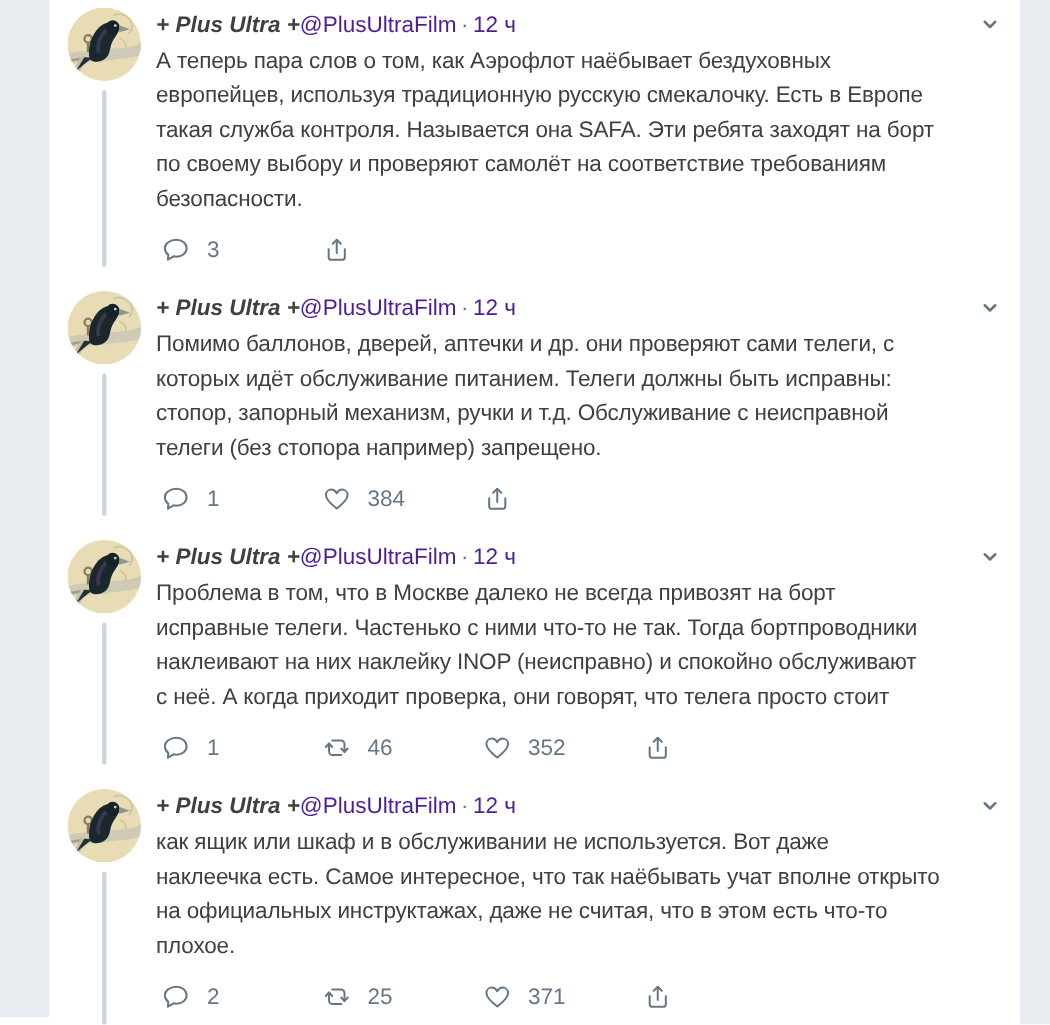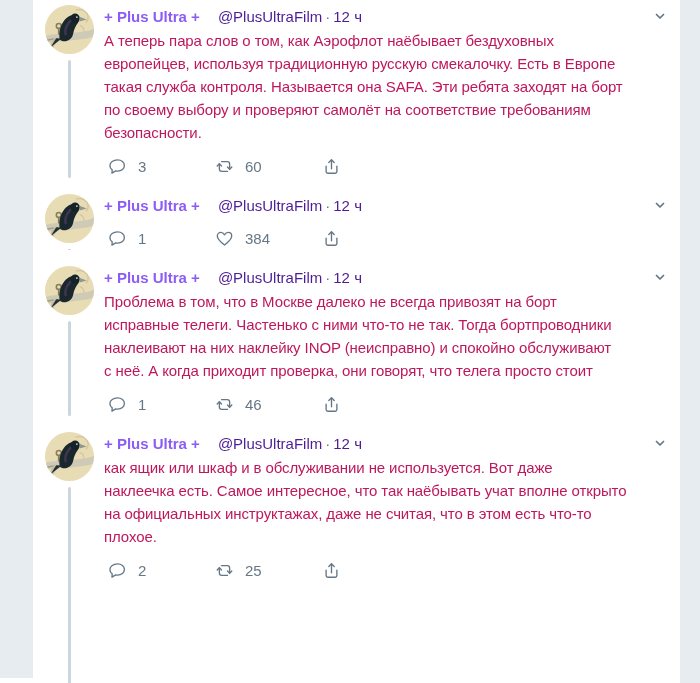--- a/index.html
+++ b/index.html
@@ -21,30 +21,30 @@
     cursor:pointer;
   }
   .avatar svg { display:block; }
   .thread-line {
     position:absolute; left:23px; top:55px; bottom:-2px; width:3px;
     background:#ccd6dd; border-radius:2px;
   }
   .tweet:last-child .thread-line { bottom:-120px; }
   .content { flex:1; padding-top:2px; position:relative; min-width:0; }
   .header { font-size:15px; color:#657786; line-height:20px; white-space:nowrap; }
-  .name { font-weight:bold; color:#8b5cf6; margin-right:18px; cursor:pointer; }
+  .name { font-weight:bold; color:#404040; margin-right:0; cursor:pointer;font-style:italic; }
   .handle, .time { color:#4c1d95; cursor:pointer; }
   .dot { margin:0 3px; }
   .chevron {
     position:absolute; right:2px; top:3px; color:#657786; cursor:pointer;
     width:16px; height:16px;
   }
   .chevron svg { width:16px; height:16px; }
   .text {
-    font-size:15px; line-height:23px; color:#be185d;
+    font-size:15px; line-height:23px; color:#404040;
     white-space:pre-line; margin-top:2px; letter-spacing:-0.1px;
   }
   .stats { display:flex; margin-top:13px; padding-left:4px; align-items:center; }
   .stat {
     display:flex; align-items:center; color:#657786; cursor:pointer;
     width:107px; font-size:15px;
   }
   .stat:last-child { width:auto; }
   .stat svg { width:19px; height:19px; margin-right:11px; flex-shrink:0; }
   .count { color:#657786; }
@@ -125,51 +125,49 @@
 безопасности.</div>
       <div class="stats">
         <div class="stat">
           <svg class="icon" viewBox="0 0 24 24">
               <use href="#def-reply"></use>
             </svg>
           <span class="count">3</span>
         </div>
         <div class="stat">
           <svg class="icon" viewBox="0 0 24 24">
-              <use href="#def-retweet"></use>
-            </svg>
-          <span class="count">60</span>
-        </div>
-        <div class="stat">
-          <svg class="icon" viewBox="0 0 24 24">
-              <use href="#def-share"></use>
-            </svg>
-        </div>
-      </div>
-    </div>
-  </article>
-
-  <article class="tweet">
-    <div class="avatar-col">
-      <span class="avatar">
-        <svg viewBox="0 0 48 48" width="49" height="49">
-            <use href="#def-avatar"></use>
-          </svg>
-      </span>
-      <div class="thread-line"></div>
-    </div>
-    <div class="content">
-      <div class="header">
-        <span class="name">+ Plus Ultra +</span><span class="handle">@PlusUltraFilm</span><span class="dot">·</span><span class="time">12 ч</span>
-        <span class="chevron">
-          <svg class="icon" viewBox="0 0 16 16">
-              <use href="#def-chevron"></use>
-            </svg>
-        </span>
-      </div>
+              <use href="#def-share"></use>
+            </svg>
+        </div>
+      </div>
+    </div>
+  </article>
+
+  <article class="tweet">
+    <div class="avatar-col">
+      <span class="avatar">
+        <svg viewBox="0 0 48 48" width="49" height="49">
+            <use href="#def-avatar"></use>
+          </svg>
+      </span>
+      <div class="thread-line"></div>
+    </div>
+    <div class="content">
+      <div class="header">
+        <span class="name">+ Plus Ultra +</span><span class="handle">@PlusUltraFilm</span><span class="dot">·</span><span class="time">12 ч</span>
+        <span class="chevron">
+          <svg class="icon" viewBox="0 0 16 16">
+              <use href="#def-chevron"></use>
+            </svg>
+        </span>
+      </div>
+      <div class="text">Помимо баллонов, дверей, аптечки и др. они проверяют сами телеги, с
+которых идёт обслуживание питанием. Телеги должны быть исправны:
+стопор, запорный механизм, ручки и т.д. Обслуживание с неисправной
+телеги (без стопора например) запрещено.</div>
       <div class="stats">
         <div class="stat">
           <svg class="icon" viewBox="0 0 24 24">
               <use href="#def-reply"></use>
             </svg>
           <span class="count">1</span>
         </div>
         <div class="stat">
           <svg class="icon" viewBox="0 0 24 24">
               <use href="#def-heart"></use>
@@ -215,20 +213,26 @@
           <span class="count">1</span>
         </div>
         <div class="stat">
           <svg class="icon" viewBox="0 0 24 24">
               <use href="#def-retweet"></use>
             </svg>
           <span class="count">46</span>
         </div>
         <div class="stat">
           <svg class="icon" viewBox="0 0 24 24">
+              <use href="#def-heart"></use>
+            </svg>
+          <span class="count">352</span>
+        </div>
+        <div class="stat">
+          <svg class="icon" viewBox="0 0 24 24">
               <use href="#def-share"></use>
             </svg>
         </div>
       </div>
     </div>
   </article>
 
   <article class="tweet">
     <div class="avatar-col">
       <span class="avatar">
@@ -259,20 +263,26 @@
           <span class="count">2</span>
         </div>
         <div class="stat">
           <svg class="icon" viewBox="0 0 24 24">
               <use href="#def-retweet"></use>
             </svg>
           <span class="count">25</span>
         </div>
         <div class="stat">
           <svg class="icon" viewBox="0 0 24 24">
+              <use href="#def-heart"></use>
+            </svg>
+          <span class="count">371</span>
+        </div>
+        <div class="stat">
+          <svg class="icon" viewBox="0 0 24 24">
               <use href="#def-share"></use>
             </svg>
         </div>
       </div>
     </div>
   </article>
 
 </div>
 
 </body></html>

